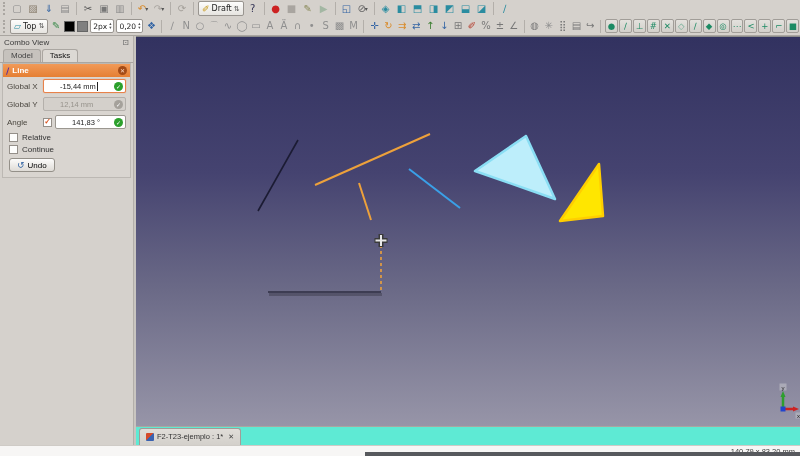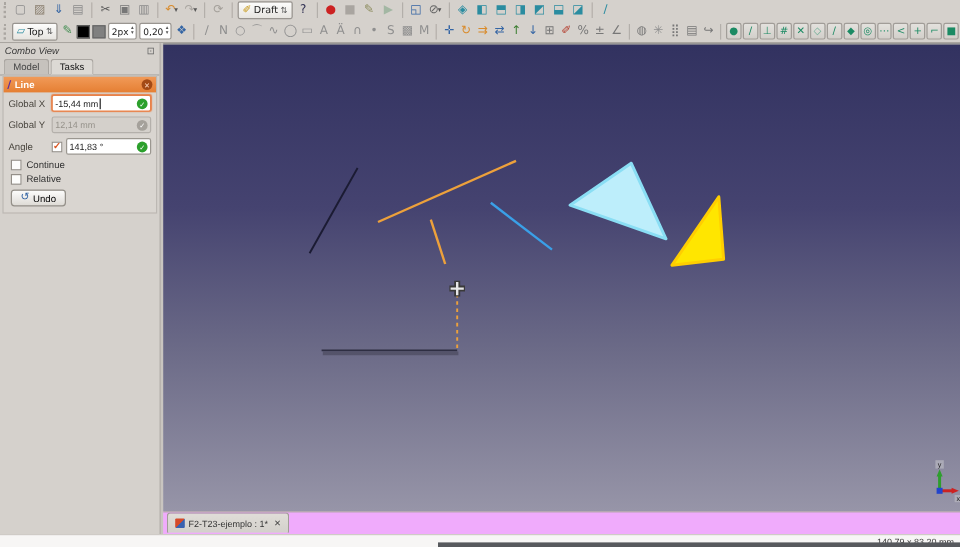--- a/index.html
+++ b/index.html
@@ -33,21 +33,21 @@
              border:1px solid #999590; border-radius:2px; padding:0 2px; font-size:7.5px;
              color:#222; margin:0 1px; }
   .tb-spin .arr { display:flex; flex-direction:column; font-size:4.5px; color:#555;
                   line-height:1; margin-left:2px; }
   .tb-swatch { width:11px; height:11px; border:1px solid #666; margin:0 1px; }
 
   
   .panel { position:absolute; left:0; top:36px; width:133px; height:409px;
            background:#d5d1cc; font-size:8px; color:#333; }
   .panel-title { display:flex; justify-content:space-between; align-items:center;
-                 height:13px; padding:0 4px; color:#3a3a3a;font-style:italic; }
+                 height:13px; padding:0 4px; color:#3a3a3a; }
   .float-ic { font-family:"DejaVu Sans",sans-serif; font-size:8px; color:#666; }
   .tabs { display:flex; height:14px; border-bottom:1px solid #aaa6a1; padding-left:3px; }
   .tab { padding:1px 7px 0; border:1px solid #aaa6a1; border-bottom:none;
          border-radius:3px 3px 0 0; background:#c6c2bd; color:#444; margin-right:1px; }
   .tab.active { background:#dcd9d4; color:#111; position:relative; top:0px; }
   .close-row { text-align:center; margin:5px 0 4px; }
   .close-btn { font-size:8px; padding:1px 14px; border:1px solid #949089; border-radius:3px;
                background:linear-gradient(#fcfcfb,#dedbd6); color:#222; }
   .task-box { margin:0 2px; border:1px solid #bcb8b3; background:#d9d5d0; }
   .task-head { display:flex; align-items:center; gap:3px; height:13px; padding:0 3px;
@@ -55,21 +55,21 @@
   .task-head .tico { font-family:"DejaVu Sans",sans-serif; color:#5b2d9e; font-size:9px; font-weight:bold; }
   .task-head .tclose { margin-left:auto; width:9px; height:9px; border-radius:50%;
                        background:#a34a16; color:#ffd9c2; font-size:6px; display:flex;
                        align-items:center; justify-content:center; font-weight:normal; }
   .frow { display:flex; align-items:center; height:18px; padding:0 4px; }
   .flabel { width:36px; color:#4a463f; }
   .fcheckbox { width:9px; height:9px; border:1px solid #948f89; background:#fff; margin-right:3px;
                display:flex; align-items:center; justify-content:center; }
   .fcheckbox .mk { color:#d9531e; font-size:8px; font-weight:bold; line-height:1; }
   .finput { flex:1; display:flex; align-items:center; height:14px; background:#fff;
-            border:1px solid #9b9790; border-radius:2px; padding:0 2px; position:relative; }
+            border:1px solid #9b9790; border-radius:2px; padding:0 16px; position:relative; }
   .finput .fval { font-size:7.5px; color:#222; white-space:nowrap; }
   .finput.focused { border:1px solid #e8824a; box-shadow:0 0 1px #e8824a; }
   .finput.disabled { background:#d4d0cb; border-color:#b4b0ab; }
   .finput.disabled .fval { color:#96928b; }
   .caret { width:1px; height:9px; background:#222; margin-left:1px; }
   .badge { position:absolute; right:2px; top:2px; width:9px; height:9px; border-radius:50%;
            background:#2ca02c; color:#fff; font-size:6px; display:flex; align-items:center;
            justify-content:center; }
   .badge.gray { background:#a5a19b; }
   .optrow { display:flex; align-items:center; gap:4px; height:12px; padding:0 6px; }
@@ -82,21 +82,21 @@
               background:#c9c5c0; border-left:1px solid #b3afaa; }
 
   
   .viewport { position:absolute; left:136px; top:36px; width:664px; height:390px;
               background:linear-gradient(#323260, #454370 35%, #6b6a87 65%, #9795a8);
               border-top:1px solid #8a8a8a; }
   .viewport svg { display:block; }
 
   
   .tabbar { position:absolute; left:136px; top:426px; width:664px; height:19px;
-            background:#f0abfc; border-top:1px solid #aaa6a1; display:flex; align-items:flex-start; }
+            background:#5eead4; border-top:1px solid #aaa6a1; display:flex; align-items:center; }
   .doc-tab { display:flex; align-items:center; gap:3px; height:17px; margin-left:3px;
              padding:0 6px; background:linear-gradient(#e0ddd8,#d3d0cb); border:1px solid #a19d98;
              border-bottom:none; border-radius:3px 3px 0 0; font-size:7.5px; color:#333; }
   .fc-ico { width:8px; height:8px; background:linear-gradient(135deg,#d44a2a 50%,#3a62b0 50%); border-radius:1px; }
   .doc-close { font-family:"DejaVu Sans",sans-serif; font-size:7px; color:#444; margin-left:2px; }
   .statusbar { position:absolute; left:0; top:445px; width:800px; height:11px; background:#f7f6f5;
                border-top:1px solid #cfcbc6; font-size:7.5px; color:#3a3a3a;
                display:flex; align-items:center; justify-content:flex-end; padding-right:5px; }
   .bottom-sliver { position:absolute; left:365px; top:452px; width:435px; height:4px; background:#57595d; }
 </style>
@@ -406,25 +406,25 @@
             <span class="mk">✓</span>
           </span>
         <span class="finput">
           <span class="fval">141,83 °</span>
           <span class="badge">✓</span>
         </span>
       </div>
 
       <div class="optrow">
         <span class="optbox"></span>
-        <span>Continue</span>
+        <span>Relative</span>
       </div>
       <div class="optrow">
         <span class="optbox"></span>
-        <span>Relative</span>
+        <span>Continue</span>
       </div>
       <div class="undo-row">
         <button class="undo-btn">
           <span class="uico">↺</span>
           <span>Undo</span>
         </button>
       </div>
     </div>
   </div>
 

